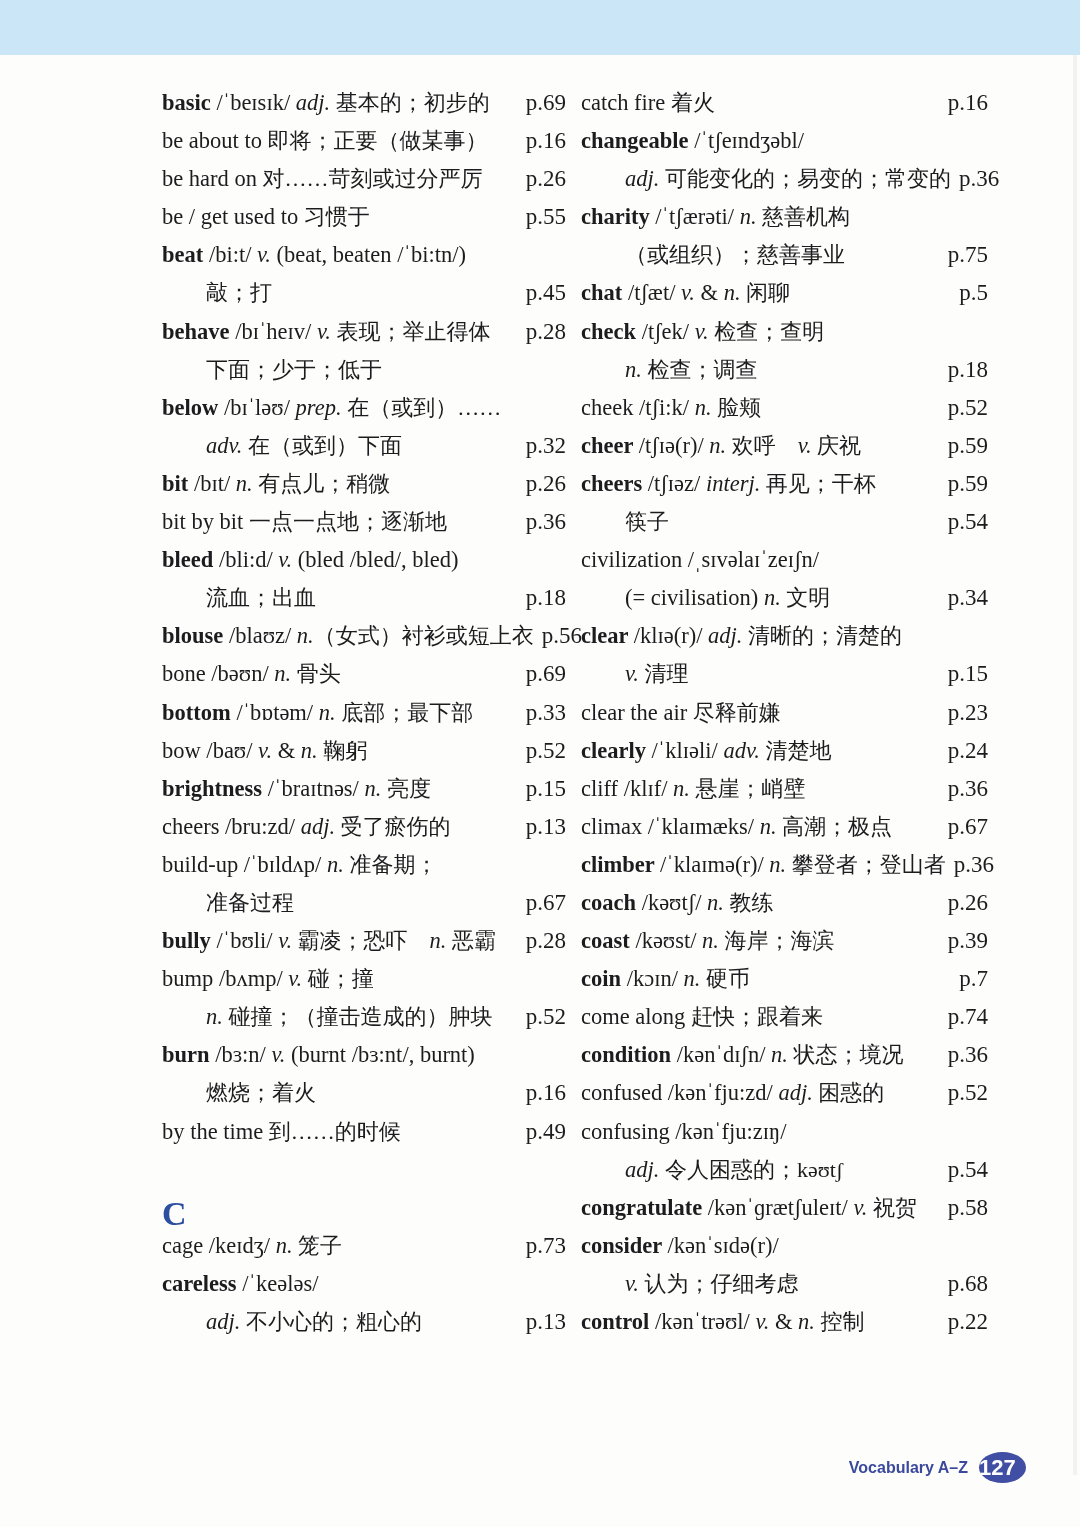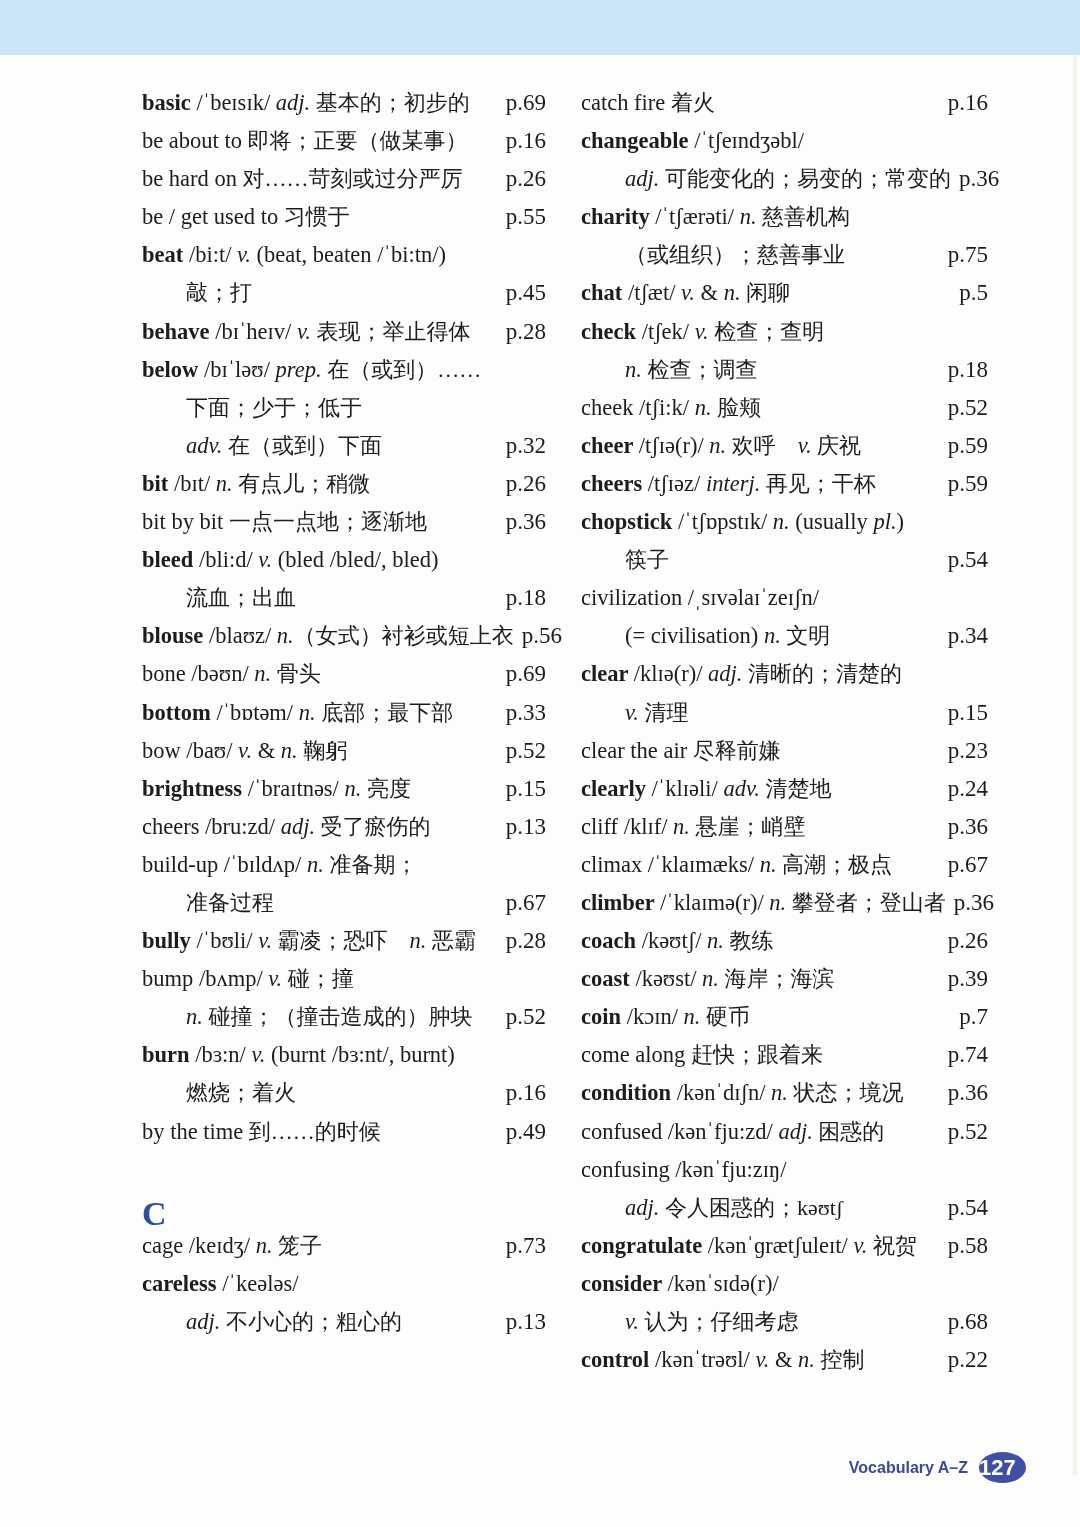--- a/index.html
+++ b/index.html
@@ -1,21 +1,21 @@
 <!DOCTYPE html>
 <html><head>
 <meta charset="utf-8">
 <style>
   html,body{margin:0;padding:0;background:#ffffff;}
   #page{position:relative;width:1080px;height:1527px;background:#fdfdfc;overflow:hidden;
         font-family:"Liberation Serif","DejaVu Serif",serif;color:#1c1c1e;}
   #topband{position:absolute;left:0;top:0;width:1080px;height:55px;}
   #edge-artifact{position:absolute;right:3px;top:55px;width:4px;height:1420px;background:#ececea;opacity:.7;}
   .col{position:absolute;top:84px;}
-  #col-left{left:142px;width:404px;}
+  #col-left{left:162px;width:404px;}
   #col-right{left:581px;width:407px;}
   .row{display:flex;justify-content:space-between;align-items:baseline;
        height:38.1px;line-height:38.1px;white-space:nowrap;font-size:22.5px;}
   .row .txt{flex:0 1 auto;}
   .row.ind .txt{padding-left:44px;}
   .row .pg{flex:0 0 auto;margin-left:8px;font-size:23px;}
   .b{font-weight:bold;}
   .i{font-style:italic;}
   .c{font-size:22px;}
   .gaprow{height:38.1px;}
@@ -55,26 +55,26 @@
         <span class="pg"></span>
       </div>
       <div class="row ind">
         <span class="txt"><span class="c">敲；打</span></span>
         <span class="pg">p.45</span>
       </div>
       <div class="row">
         <span class="txt"><span class="b">behave </span><span class="r">/bɪˈheɪv/ </span><span class="i">v.</span><span class="c"> 表现；举止得体</span></span>
         <span class="pg">p.28</span>
       </div>
+      <div class="row ind">
+        <span class="txt"><span class="c">下面；少于；低于</span></span>
+        <span class="pg"></span>
+      </div>
       <div class="row">
         <span class="txt"><span class="b">below </span><span class="r">/bɪˈləʊ/ </span><span class="i">prep.</span><span class="c"> 在（或到）……</span></span>
-        <span class="pg"></span>
-      </div>
-      <div class="row ind">
-        <span class="txt"><span class="c">下面；少于；低于</span></span>
         <span class="pg"></span>
       </div>
       <div class="row ind">
         <span class="txt"><span class="i">adv.</span><span class="c"> 在（或到）下面</span></span>
         <span class="pg">p.32</span>
       </div>
       <div class="row">
         <span class="txt"><span class="b">bit </span><span class="r">/bɪt/ </span><span class="i">n.</span><span class="c"> 有点儿；稍微</span></span>
         <span class="pg">p.26</span>
       </div>
@@ -198,24 +198,20 @@
         <span class="txt"><span class="r">cheek /tʃi:k/ </span><span class="i">n.</span><span class="c"> 脸颊</span></span>
         <span class="pg">p.52</span>
       </div>
       <div class="row">
         <span class="txt"><span class="b">cheer </span><span class="r">/tʃɪə(r)/ </span><span class="i">n.</span><span class="c"> 欢呼　</span><span class="i">v.</span><span class="c"> 庆祝</span></span>
         <span class="pg">p.59</span>
       </div>
       <div class="row">
         <span class="txt"><span class="b">cheers </span><span class="r">/tʃɪəz/ </span><span class="i">interj.</span><span class="c"> 再见；干杯</span></span>
         <span class="pg">p.59</span>
-      </div>
-      <div class="row">
-        <span class="txt"><span class="b">chopstick </span><span class="r">/ˈtʃɒpstɪk/ </span><span class="i">n.</span><span class="r"> (usually </span><span class="i">pl.</span><span class="r">)</span></span>
-        <span class="pg"></span>
       </div>
       <div class="row ind">
         <span class="txt"><span class="c">筷子</span></span>
         <span class="pg">p.54</span>
       </div>
       <div class="row">
         <span class="txt"><span class="r">civilization /ˌsɪvəlaɪˈzeɪʃn/</span></span>
         <span class="pg"></span>
       </div>
       <div class="row ind">

